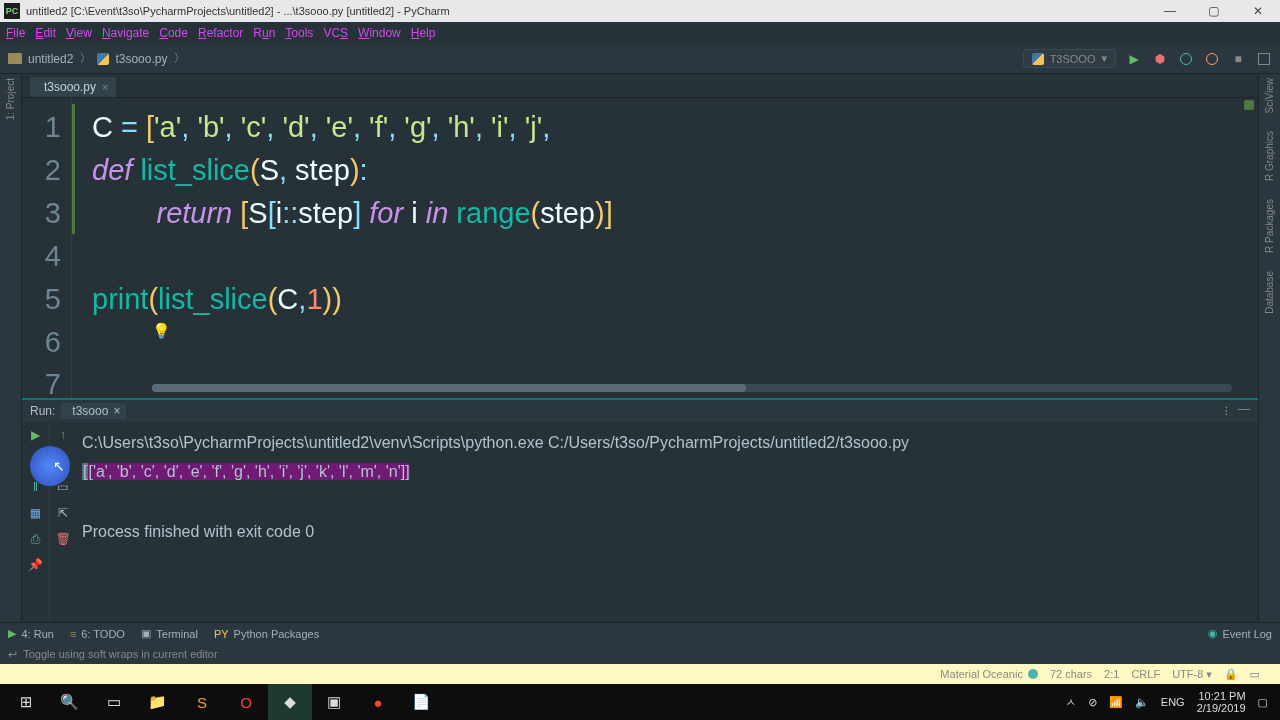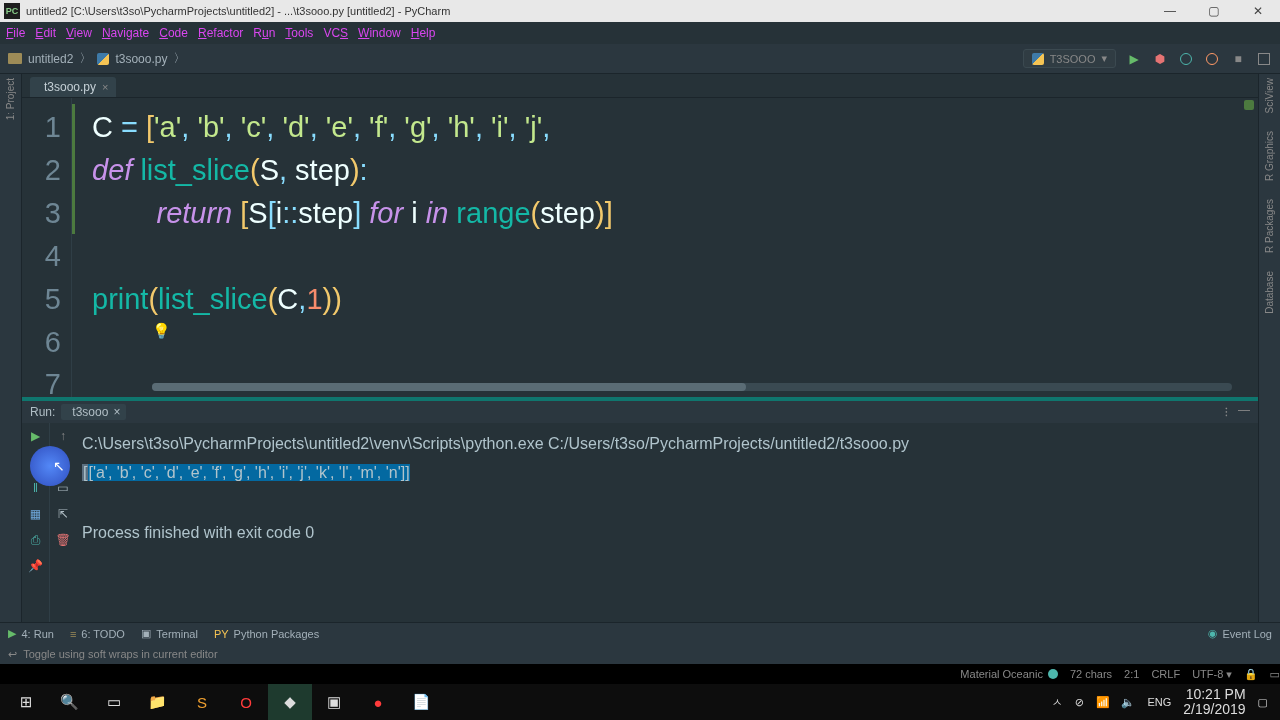--- a/index.html
+++ b/index.html
@@ -38,49 +38,49 @@
 .ed-scroll .thumb{ position:absolute; left:0; width:55%; height:100%; background:#5a6c75; border-radius:4px;}
 .w-green { position:absolute; top:2px; right:4px; width:10px;height:10px;background:#4c7a3f;border-radius:2px;}
 .gut-hi { position:absolute; left:50px; top:6px; width:3px; height:130px; background:#4c7a3f; }
 .kw { color:#c792ea; font-style:italic;text-align:center; }
 .fn { color:#14b8a6; }
 .op { color:#89ddff; }
 .str { color:#c3e88d; }
 .num { color:#f78c6c; }
 .id { color:#eeffff; }
 .par{ color:#f2c96c; }
-.run-panel { flex:1; display:flex; flex-direction:column; border-top:4px solid #0f766e; background:#263238; min-height:0; }
+.run-panel { flex:1; display:flex; flex-direction:column; border-top:2px solid #0f766e; background:#263238; min-height:0; }
 .run-head { height:22px; display:flex; align-items:center; padding:0 8px; background:#2b373f; font-size:12px; gap:6px; }
 .run-head .right { margin-left:auto; display:flex; gap:10px; color:#888; }
 .run-body { flex:1; display:flex; }
 .run-tools { width:28px; background:#263238; border-right:1px solid #2f3e46; display:flex; flex-direction:column; align-items:center; padding-top:6px; gap:12px; font-size:12px; }
 .run-tools2 { width:26px; display:flex; flex-direction:column; align-items:center; padding-top:6px; gap:12px; font-size:12px;}
 .run-out { flex:1; font-family:Consolas,monospace; font-size:16px; padding:6px 6px; color:#b0c4cc; white-space:pre; position:relative; line-height:1.85;}
-.sel { background:#0369a1;text-align:right; }
+.sel { background:#701a75;text-align:right; }
 .caret { background:#5c7080; }
 .cursor-bubble{position:absolute;left:30px;top:446px;width:40px;height:40px;border-radius:50%;background:radial-gradient(circle,#5388f7 0%,#3a5fcf 70%,transparent 100%);z-index:30;}
 .cursor-arrow{position:absolute;left:53px;top:458px;color:#fff;font-size:14px;z-index:31}
 .tools-bar { height:22px; background:#2b373f; display:flex; align-items:center; padding:0 8px; gap:16px; font-size:11px; border-top:1px solid #1b252b; }
 .tools-bar .item{display:flex;align-items:center;gap:5px;color:#a3b0b9;}
 .tools-bar .right{margin-left:auto;}
 .soft-bar { height:20px; background:#2b373f; display:flex; align-items:center; padding:0 8px; font-size:11px; color:#888; }
-.status { height:20px; background:#000000; display:flex; align-items:center; padding:0 0; font-size:11px; color:#888; }
+.status { height:20px; background:#fef9c3; display:flex; align-items:center; padding:0 20px; font-size:11px; color:#888; }
 .status .right{margin-left:auto;display:flex;gap:12px;align-items:center;}
 .dot{width:10px;height:10px;border-radius:50%;background:#4db6ac;}
 .taskbar { height:36px; background:#0d0d0d; display:flex; align-items:center; padding:0 4px; }
 .taskbar .tbi { width:44px; height:36px; display:flex; align-items:center; justify-content:center; color:#ddd; font-size:15px; }
 .taskbar .tray { margin-left:auto; display:flex; align-items:center; gap:12px; padding-right:8px; color:#ddd; font-size:11px; }
-.taskbar .clock { text-align:right; line-height:1.1; font-size:14px; }
+.taskbar .clock { text-align:right; line-height:1.1; font-size:11px; }
 </style>
 </head>
 <body>
 
 <div class="titlebar">
   <div class="tb-icon">PC</div>
-  <span>untitled2 [C:\Users\t3so\PycharmProjects\untitled2] - ...\t3sooo.py [untitled2] - PyCharm</span>
+  <span>untitled2 [C:\Event\t3so\PycharmProjects\untitled2] - ...\t3sooo.py [untitled2] - PyCharm</span>
   <div class="tb-buttons">
     <div class="tb-btn">—</div>
     <div class="tb-btn">▢</div>
     <div class="tb-btn">✕</div>
   </div>
 </div>
 
 <div class="menubar">
   <span><u>F</u>ile</span>
   <span><u>E</u>dit</span>

